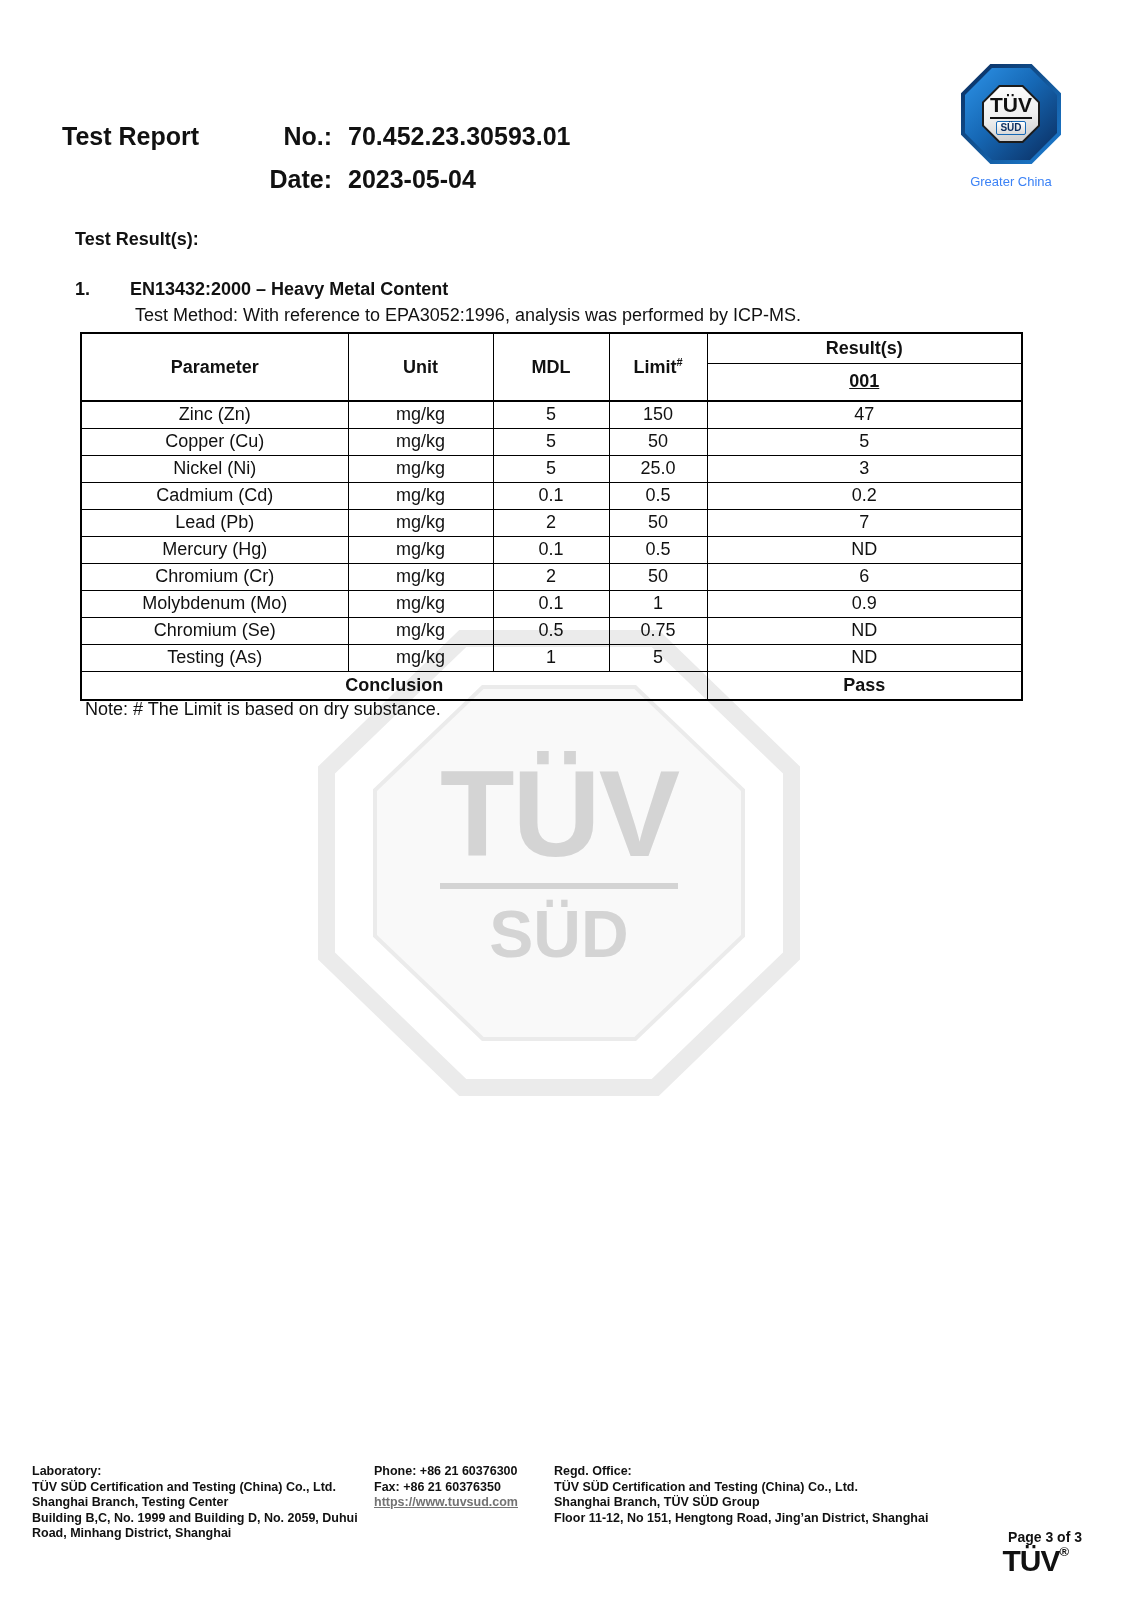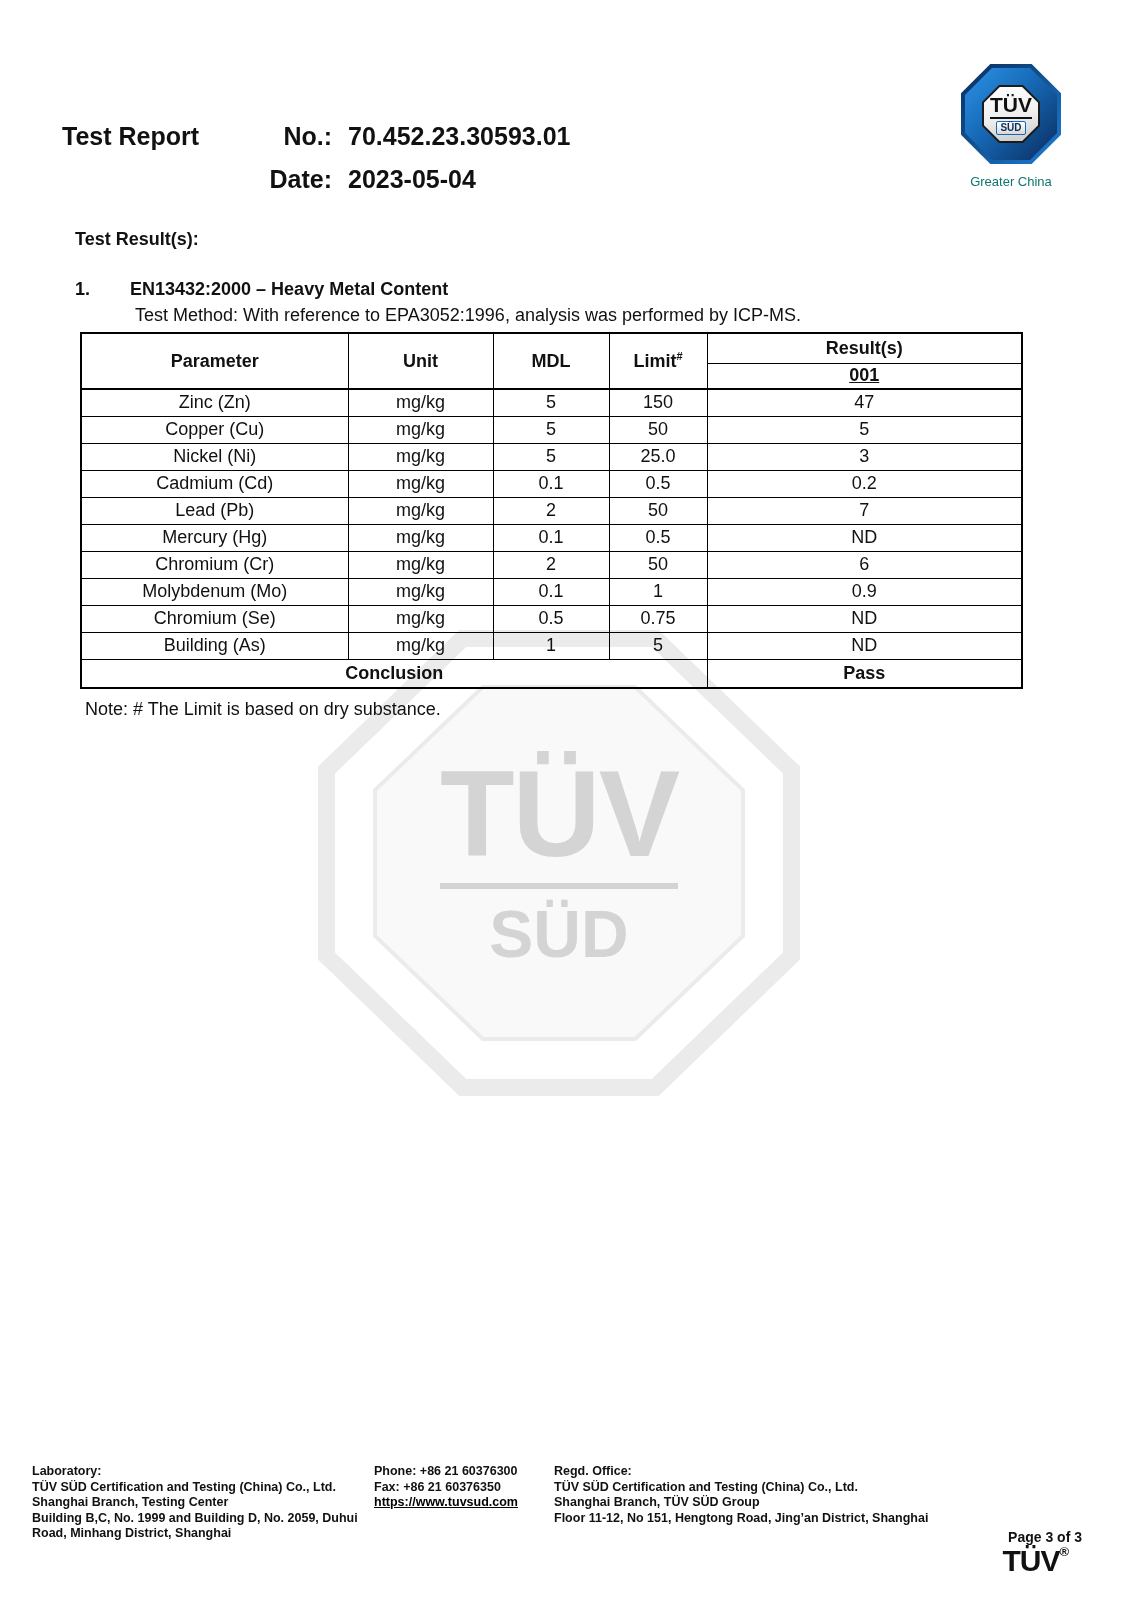--- a/index.html
+++ b/index.html
@@ -25,36 +25,36 @@
   .logo-octa { position:relative; width:100px; height:100px; margin:0 auto; }
   .logo-l1 { position:absolute; inset:0; background:linear-gradient(135deg,#0a2c5e 0%,#11508f 45%,#1d7fd6 100%); }
   .logo-l2 { position:absolute; inset:4px; background:linear-gradient(315deg,#0a2c5e 0%,#1668b5 55%,#2d93e8 100%); }
   .logo-l3 { position:absolute; inset:21px; background:#1b1b1b; }
   .logo-l4 { position:absolute; inset:23px; background:linear-gradient(170deg,#ffffff 0%,#eeeeee 55%,#c9c9c9 100%);
              display:flex; flex-direction:column; align-items:center; justify-content:center; }
   .logo-tuv { font-size:21px; font-weight:bold; color:#101010; letter-spacing:0; line-height:1; }
   .logo-rule { width:42px; height:2px; background:#101010; margin:2px 0 2px; }
   .logo-sud { font-size:10px; font-weight:bold; color:#0a2c5e; border:1.5px solid #1668b5; border-radius:2px;
               padding:0 3px; background:linear-gradient(#ffffff,#d8d8d8); line-height:1.2; }
-  .logo-region { margin-top:10px; font-size:13px; color:#0f766e; }
+  .logo-region { margin-top:10px; font-size:13px; color:#3b82f6; }
 
   
   .results-heading { left:75px; top:229px; font-size:18px; font-weight:bold; }
   .item-number { left:75px; top:279px; font-size:18px; font-weight:bold; }
   .item-title  { left:130px; top:279px; font-size:18px; font-weight:bold; }
   .test-method { left:135px; top:305px; font-size:18px; }
 
   
   .tbl-wrap { left:80px; top:332px; width:941px; z-index:2; }
   table { border-collapse:collapse; width:941px; table-layout:fixed; background:transparent; }
   th, td { border:1px solid #000; text-align:center; font-size:18px; padding:1px 4px; height:27px; background:transparent; }
   th { font-weight:bold; }
   table { border:2px solid #000; }
   thead tr:first-child th { height:30px; }
-  thead tr:last-child th { height:26px;text-decoration:underline; }
+  thead tr:last-child th { height:38px;text-decoration:underline; }
   thead { border-bottom:2px solid #000; }
   td.conclusion-cell, td.pass-cell { font-weight:bold; height:29px; }
   sup { font-size:11px; }
 
   
   .note { left:85px; top:699px; font-size:18px; z-index:2; }
   .end-line { left:0; top:742px; width:1110px; text-align:center; font-size:18px; z-index:2; }
 
   
   .watermark { left:318px; top:630px; width:482px; height:466px; z-index:0; }
@@ -67,21 +67,21 @@
   .wm-rule { width:238px; height:6px; background:#d4d4d4; margin:10px 0 12px; }
   .wm-sud { font-size:66px; font-weight:bold; color:#d4d4d4; line-height:1; }
 
   .content-layer { position:absolute; inset:0; z-index:1; }
 
   
   .footer-col { font-size:12.5px; font-weight:bold; line-height:15.5px; color:#111; }
   #footer-lab  { left:32px;  top:1464px; width:330px; }
   #footer-mid  { left:374px; top:1464px; width:175px; }
   #footer-regd { left:554px; top:1464px; width:420px; }
-  .footer-link { color:#000000; text-decoration:underline; }
+  .footer-link { color:#737373; text-decoration:underline; }
   .page-label { right:48px; top:1529px; font-size:14px; font-weight:bold; text-align:left; }
   .brand-mark { right:62px; top:1544px; font-size:30px; font-weight:bold; letter-spacing:-1px; }
   .brand-mark sup { font-size:13px; font-weight:bold; position:relative; top:-4px; }
 </style>
 </head>
 <body>
 
 <div class="abs watermark">
   <div class="octa wm-l1"></div>
   <div class="octa wm-l2"></div>
@@ -199,21 +199,21 @@
             <td>0.9</td>
           </tr>
           <tr>
             <td>Chromium (Se)</td>
             <td>mg/kg</td>
             <td>0.5</td>
             <td>0.75</td>
             <td>ND</td>
           </tr>
           <tr>
-            <td>Building (As)</td>
+            <td>Testing (As)</td>
             <td>mg/kg</td>
             <td>1</td>
             <td>5</td>
             <td>ND</td>
           </tr>
         </tbody>
       <tbody>
         <tr>
           <td colspan="4" class="conclusion-cell">Conclusion</td>
           <td class="pass-cell">Pass</td>

